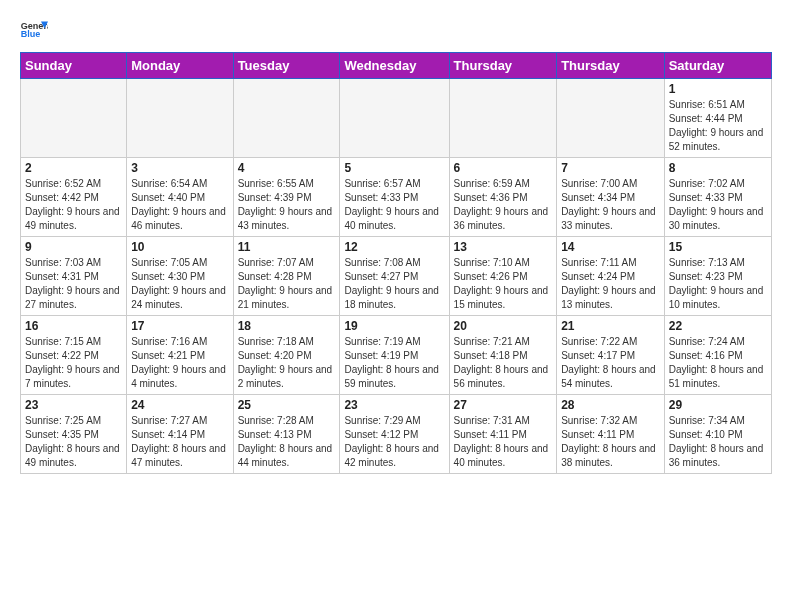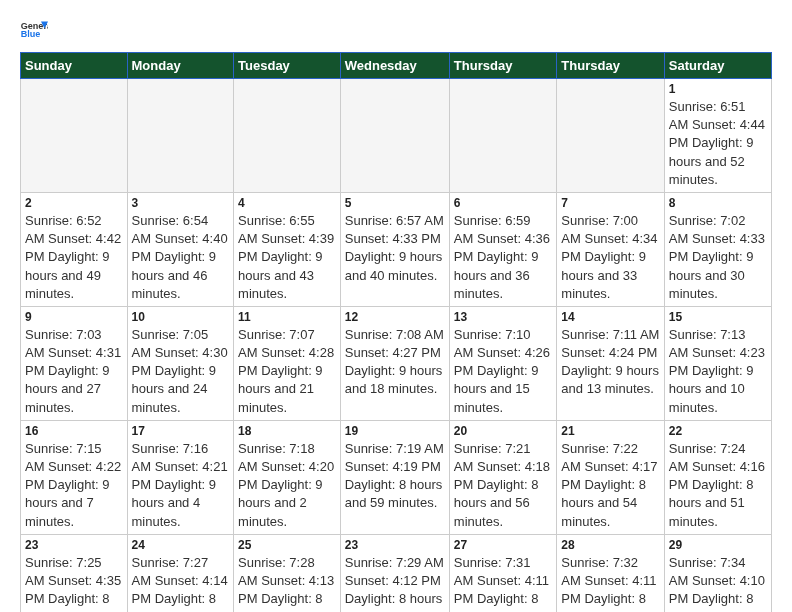--- a/index.html
+++ b/index.html
@@ -41,21 +41,21 @@
     .subtitle {
       font-size: 14px;
       color: #444;
     }
     .calendar {
       width: 100%;
       border-collapse: collapse;
       border: 1px solid #ccc;
     }
     .calendar th {
-      background: #14532d;
+      background: #a21caf;
       color: #fff;
       font-size: 13px;
       font-weight: bold;
       padding: 5px 4px;
       text-align: left;
       border: 1px solid #2962c7;
     }
     .calendar td {
       border: 1px solid #ccc;
       vertical-align: top;
@@ -70,21 +70,21 @@
       background: #f5f5f5;
     }
     .day-num {
       font-size: 12px;
       font-weight: bold;
       color: #222;
       display: block;
       margin-bottom: 2px;
     }
     .day-info {
-      font-size: 13px;
+      font-size: 10px;
       color: #333;
       line-height: 1.4;
     }
     .last-row td {
       border-bottom: 1px solid #ccc;
     }
   </style>
 </head>
 <body>
 

